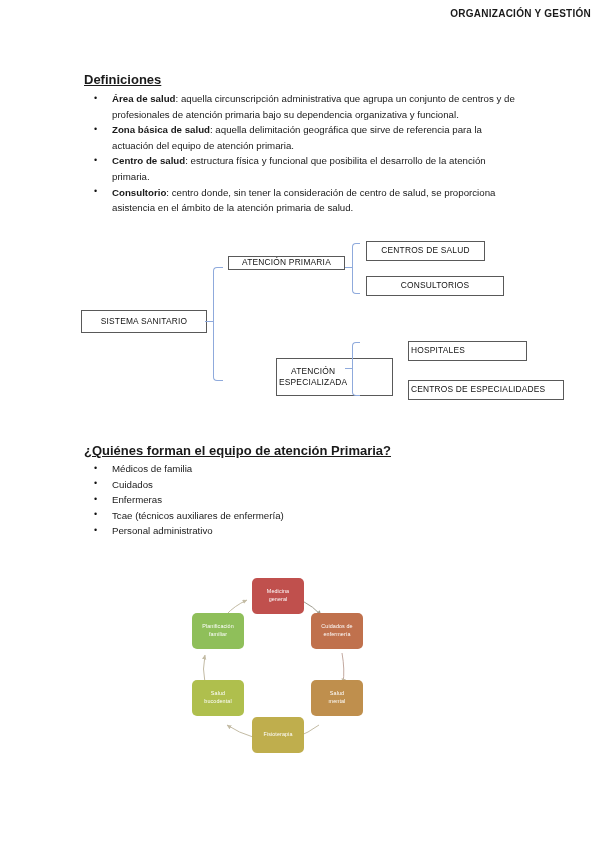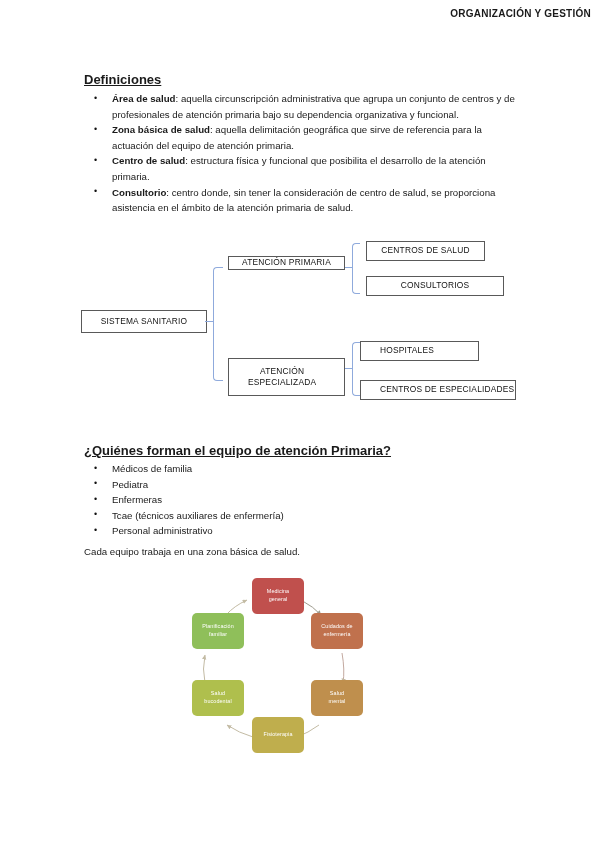--- a/index.html
+++ b/index.html
@@ -83,21 +83,21 @@
     border: 1.1px solid #595959;
     background: #ffffff;
     font-size: 8.4px;
     color: #111111;
     letter-spacing: 0.2px;
     display: flex;
     align-items: center;
     line-height: 11.5px;
   }
   .tbox.center { justify-content: center; }
-  .tbox.left { justify-content: flex-start; padding-left: 19px; }
+  .tbox.left { justify-content: flex-start; padding-left: 2px; margin-left: 48px; }
   .tbox.multi { align-items: center; text-align: center; }
 
   .bracket {
     position: absolute;
     box-sizing: border-box;
     border: 1.1px solid #8FAADC;
     border-right: none;
     pointer-events: none;
   }
   .bracket-stem {
@@ -188,27 +188,26 @@
     <div class="bracket-stem" style="left: 270px; top: 130px; width: 8px; border-top-color: rgb(143, 170, 220);"></div>
 
     <div class="tbox left" style="left: 285px; top: 103px; width: 119px; height: 20px; border-color: rgb(89, 89, 89);">HOSPITALES</div>
     <div class="tbox left" style="left: 285px; top: 142px; width: 156px; height: 20px; border-color: rgb(89, 89, 89);">CENTROS DE ESPECIALIDADES</div>
   </div>
 
   <div class="section-heading" style="left:84px; top:443px;">¿Quiénes forman el equipo de atención Primaria?</div>
 
   <ul class="bullet-list" style="left:84px; top:461px; width:380px;">
     <li>Médicos de familia</li>
-    <li>Pediatra</li>
+    <li>Cuidados</li>
     <li>Enfermeras</li>
     <li>Tcae (técnicos auxiliares de enfermería)</li>
     <li>Personal administrativo</li>
   </ul>
 
-  <div class="para" style="left:84px; top:544px; width:400px;">Cada equipo trabaja en una zona básica de salud.</div>
 
   <div id="cycle">
 
     <svg viewBox="0 0 230 215">
       <defs>
         <marker id="ah" markerWidth="6" markerHeight="6" refX="4.4" refY="2.2" orient="auto" markerUnits="strokeWidth">
           <path d="M0,0 L4.6,2.2 L0,4.4 z" fill="#9E9B8E"></path>
         </marker>
         <marker id="ah2" markerWidth="6" markerHeight="6" refX="4.4" refY="2.2" orient="auto" markerUnits="strokeWidth">
           <path d="M0,0 L4.6,2.2 L0,4.4 z" fill="#C3BBA4"></path>

